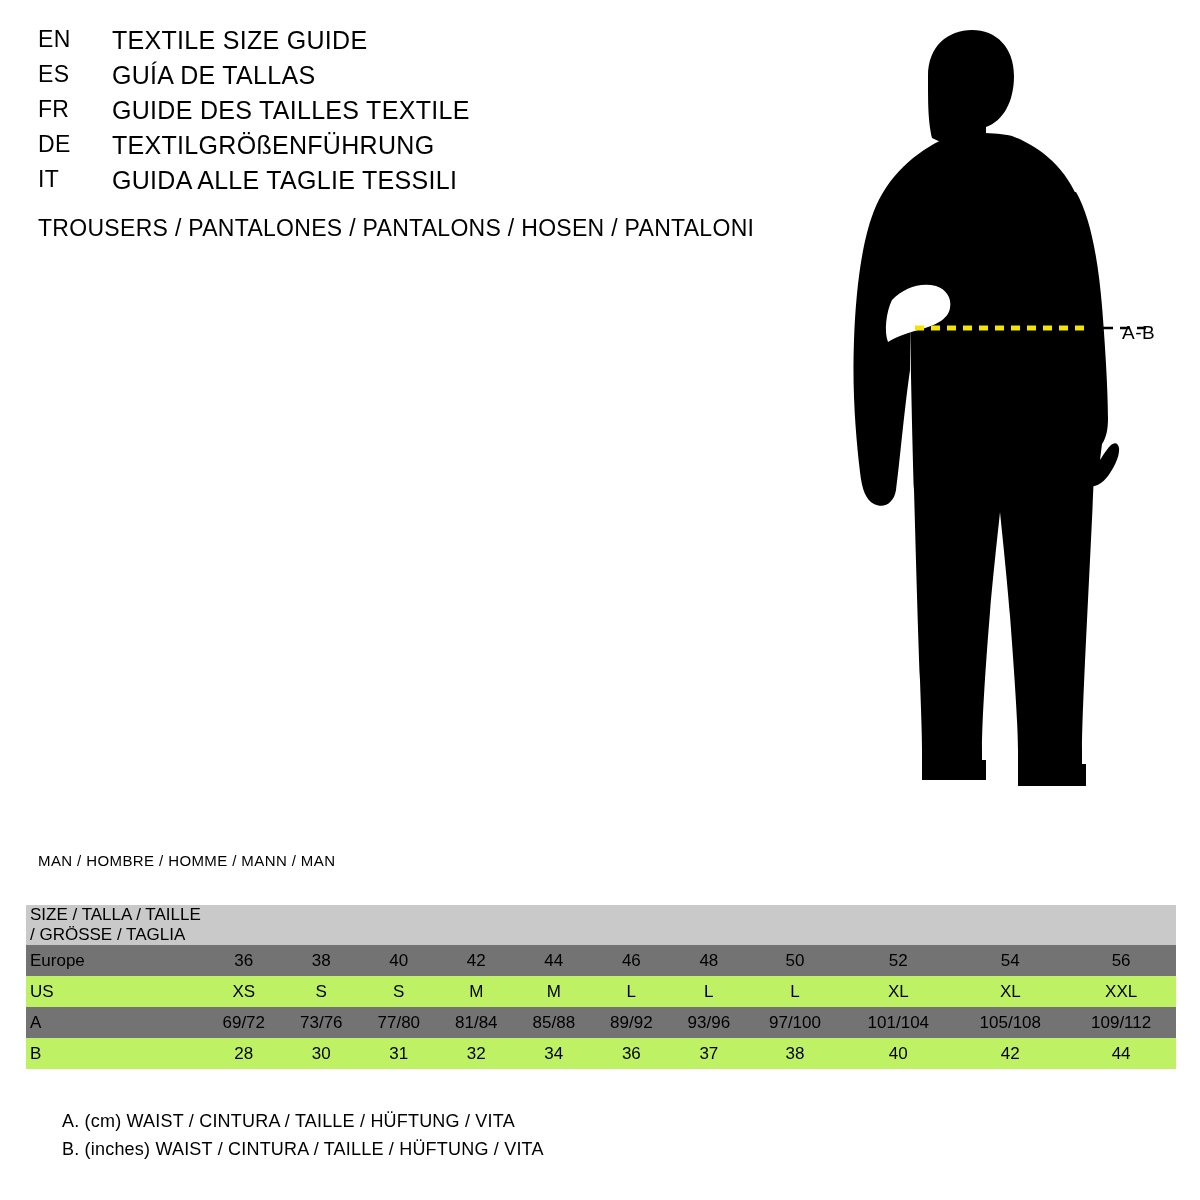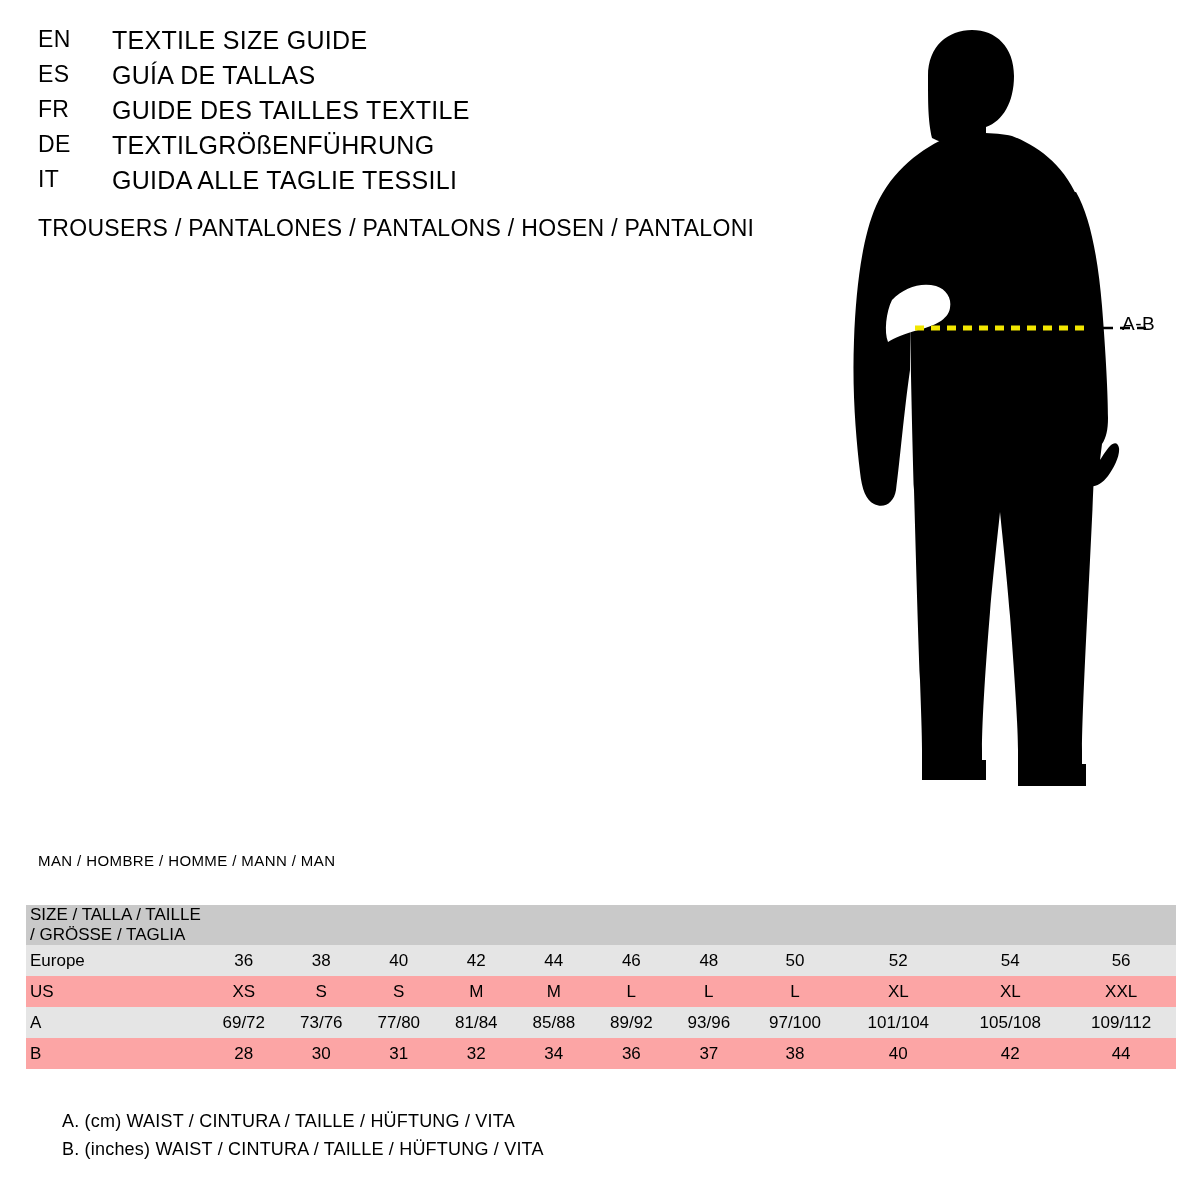--- a/index.html
+++ b/index.html
@@ -56,21 +56,21 @@
     left: 800px;
     top: 20px;
     width: 400px;
     height: 790px;
   }
   .figure-svg { display: block; }
 
   .ab-label {
     position: absolute;
     left: 1122px;
-    top: 313px;
+    top: 322px;
     font-size: 19px;
     letter-spacing: 0.5px;
   }
 
   
   .table-heading {
     position: absolute;
     left: 38px;
     top: 852px;
     font-size: 15px;
@@ -97,22 +97,22 @@
   .size-table td.rowhead {
     text-align: left;
     padding-left: 4px;
     width: 175px;
   }
   .row-head-band th {
     background: #c9c9c9;
     font-size: 17px;
     height: 33px;
   }
-  .row-shade td { background: #e5e5e5; }
-  .row-plain td { background: #fca5a5; }
+  .row-shade td { background: #737373; }
+  .row-plain td { background: #bef264; }
 
   
   .footnotes {
     position: absolute;
     left: 38px;
     top: 1108px;
     font-size: 18px;
     line-height: 1.55;
     letter-spacing: 0.2px;
     margin-left: 24px;

